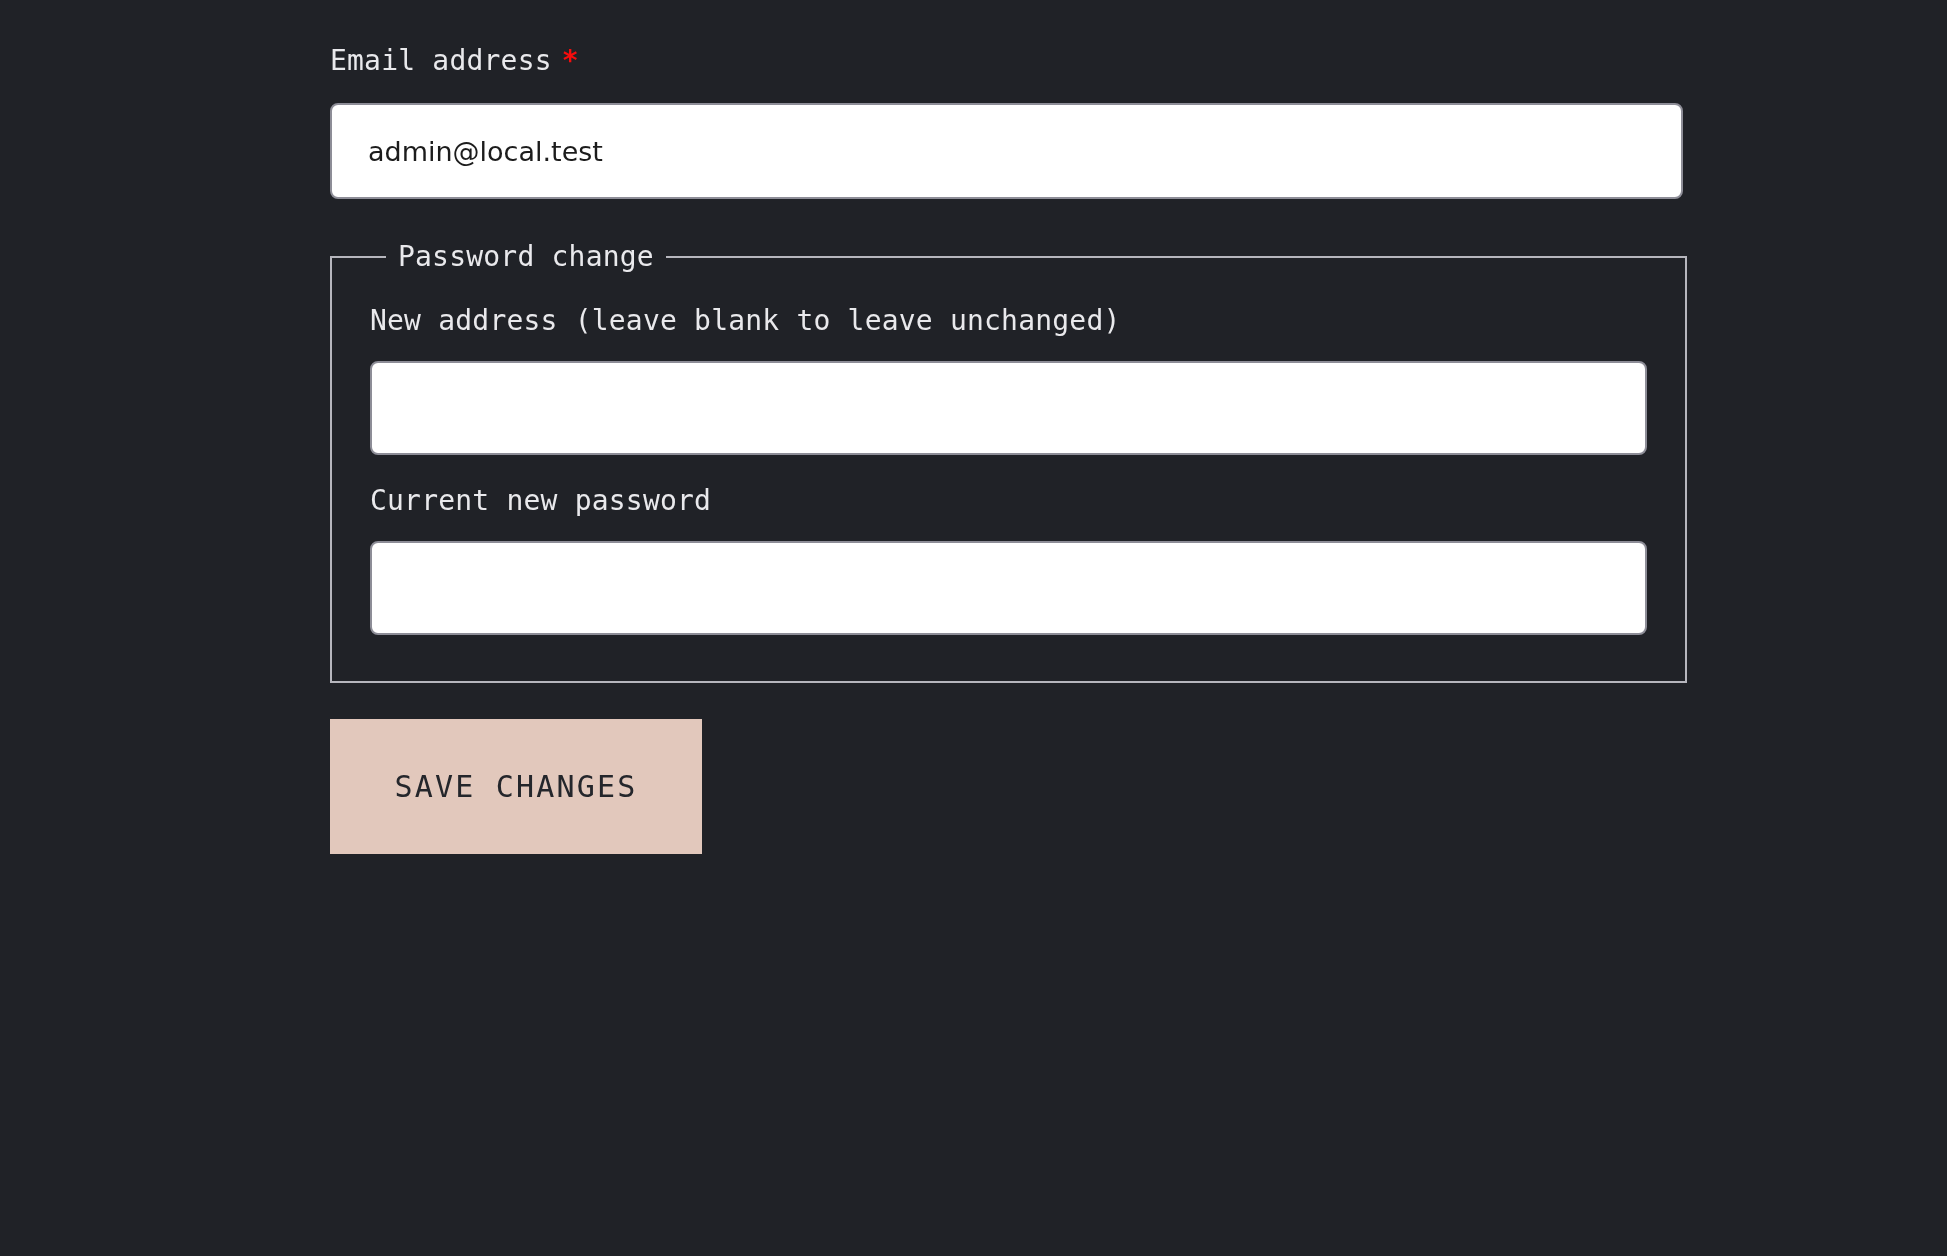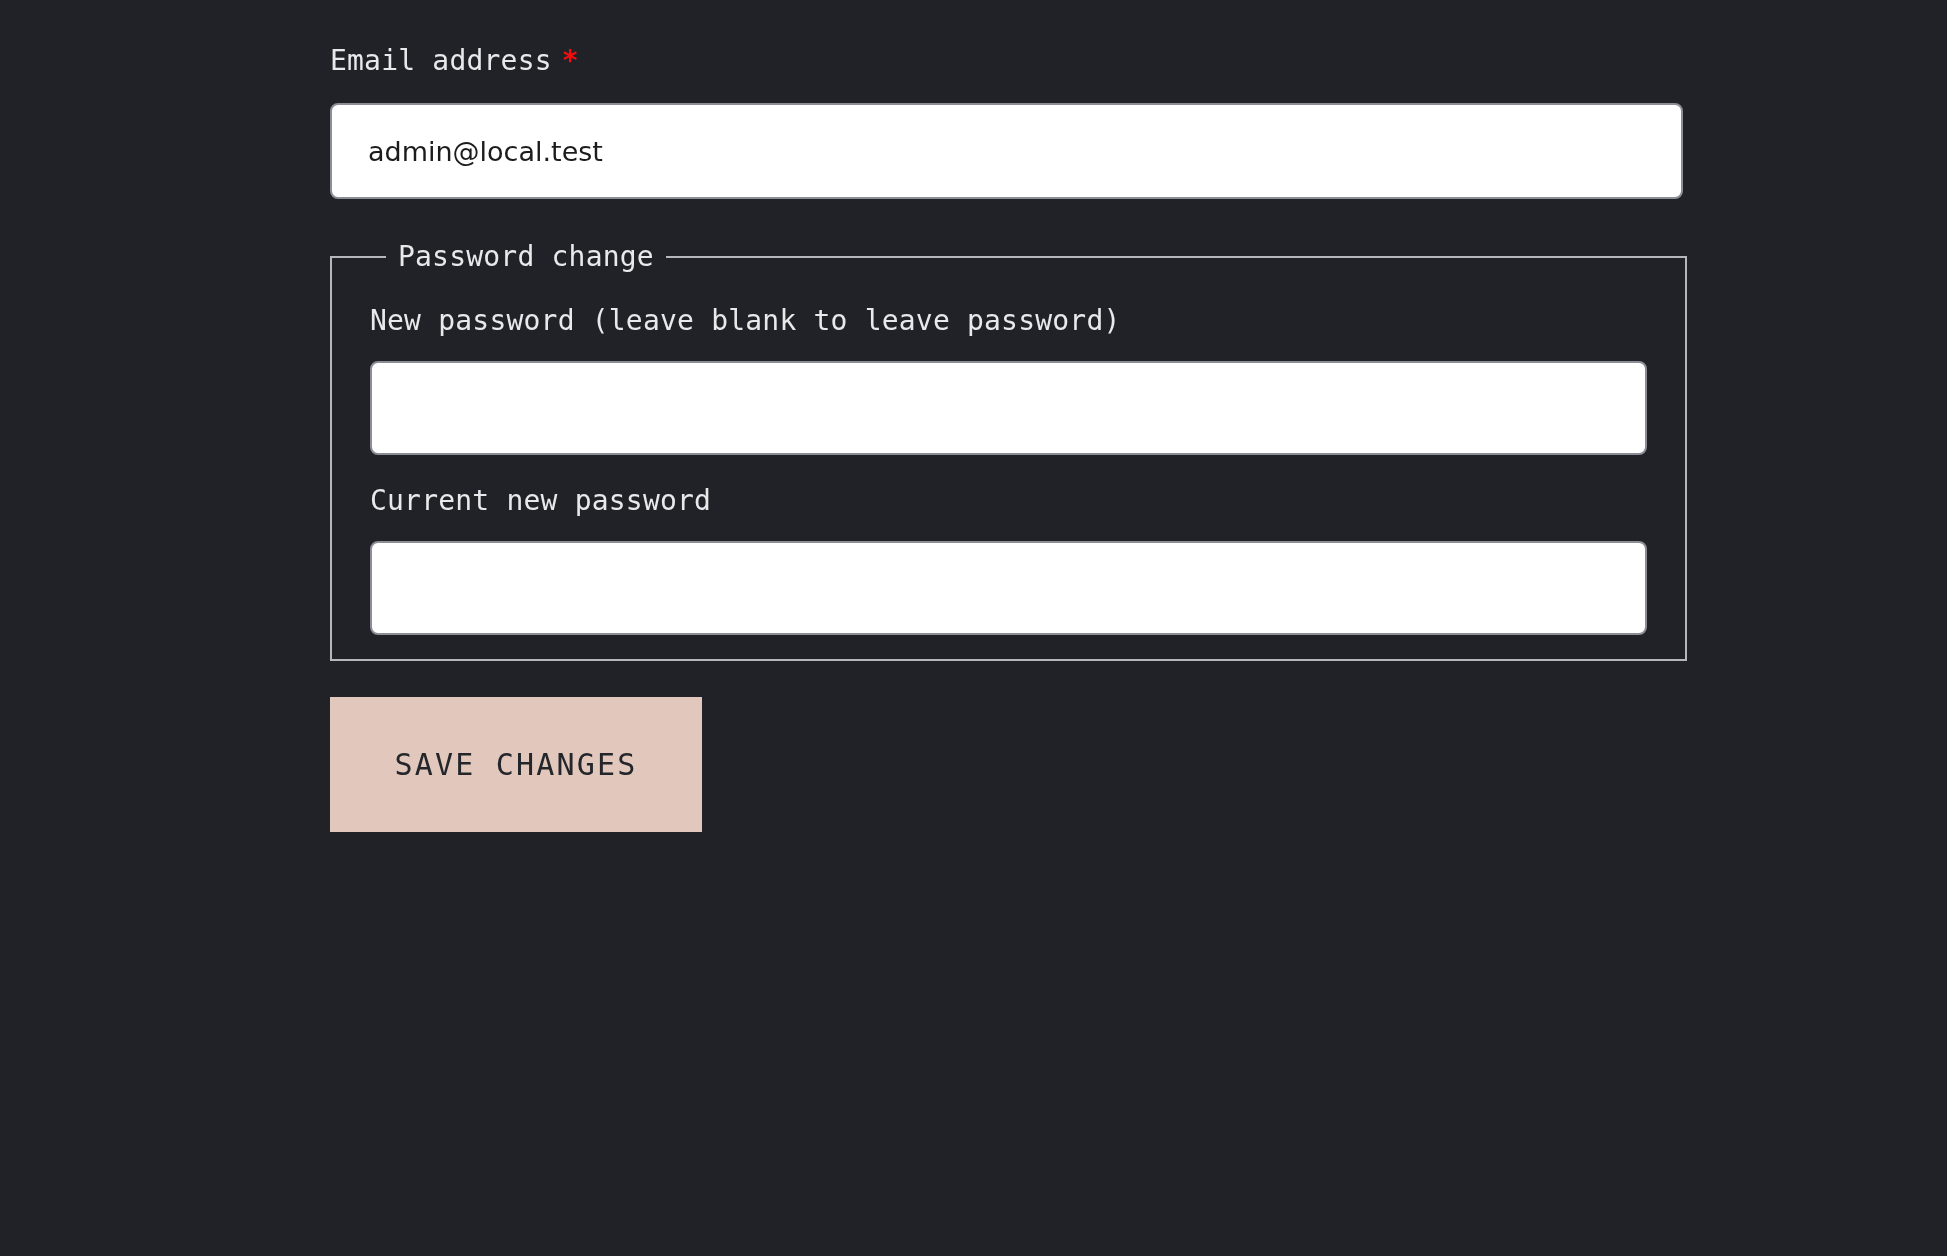--- a/index.html
+++ b/index.html
@@ -86,21 +86,21 @@
   .email-input {
     height: 96px;
     margin-top: 28px;
   }
 
   
 
   .pw-fieldset {
     margin: 0;
     margin-top: 44px;
-    padding: 0 38px 24px 38px;
+    padding: 0 38px 46px 38px;
     border: 2px solid var(--fieldset-border);
     border-radius: 0;
     width: 1353px;
   }
 
   .pw-legend {
     color: var(--label);
     font-family: "DejaVu Sans Mono", "Liberation Mono", monospace;
     font-size: 28px;
     font-weight: 400;
@@ -155,21 +155,21 @@
       <span>Email address</span><span class="req-star">*</span>
     </label>
 
     <input type="email" class="text-input email-input" value="admin@local.test" style="">
 
     <fieldset class="pw-fieldset">
       <legend class="pw-legend">Password change</legend>
 
 
       <div class="pw-group">
-        <label class="field-label">New password (leave blank to leave password)</label>
+        <label class="field-label">New address (leave blank to leave unchanged)</label>
         <input type="password" class="text-input pw-input" value="" style="">
       </div>
 
       <div class="pw-group">
         <label class="field-label">Current new password</label>
         <input type="password" class="text-input pw-input" value="" style="">
       </div>
     </fieldset>
 
     <button type="submit" class="save-btn">SAVE CHANGES</button>

